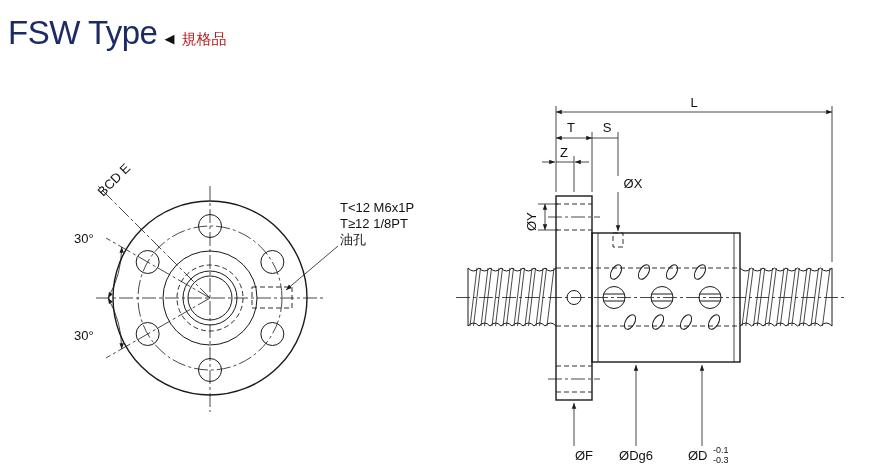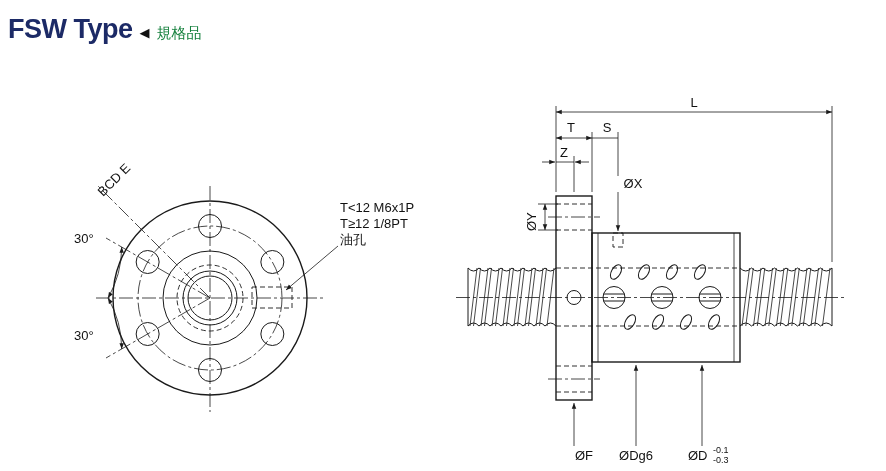--- a/index.html
+++ b/index.html
@@ -1,21 +1,21 @@
 <!DOCTYPE html>
 <html><head>
 <meta charset="utf-8">
 <style>
   html,body{margin:0;padding:0;background:#fff;}
   body{width:886px;height:471px;position:relative;overflow:hidden;
        font-family:"Liberation Sans",sans-serif;}
   .header{position:absolute;top:14px;left:8px;display:flex;align-items:baseline;gap:7px;}
-  .title{font-weight:bold;font-size:27px;color:#1c2a66;letter-spacing:-0.5px;}
+  .title{font-weight:normal;font-size:33px;color:#1c2a66;letter-spacing:-0.5px;}
   .marker{font-size:13px;color:#111;transform:translateY(-1px);}
-  .subtitle{font-size:15px;color:#15803d;}
+  .subtitle{font-size:15px;color:#b91c1c;}
   svg{position:absolute;left:0;top:0;}
   .ln{stroke:#1a1a1a;fill:none;stroke-width:1;}
   .thick{stroke-width:1.4;}
   .thin{stroke-width:0.8;}
   .cl{stroke:#1a1a1a;fill:none;stroke-width:0.8;stroke-dasharray:14 3 3 3;}
   .hid{stroke:#1a1a1a;fill:none;stroke-width:0.9;stroke-dasharray:5 3;}
   .dim{stroke:#1a1a1a;fill:none;stroke-width:0.8;}
   text{font-family:"Liberation Sans",sans-serif;font-size:13px;fill:#111;stroke:none;}
   .small{font-size:9px;}
 </style>

